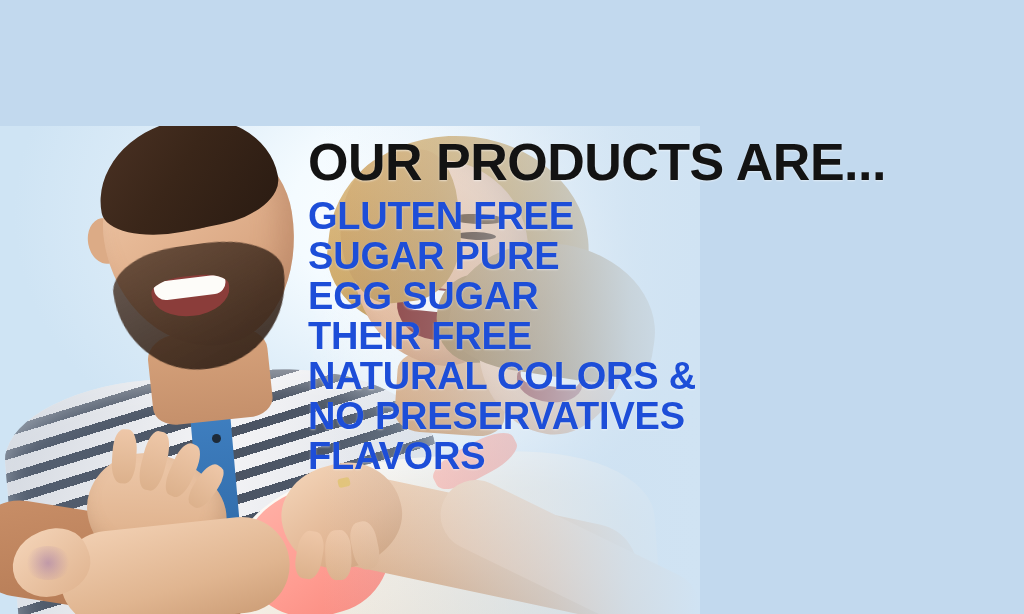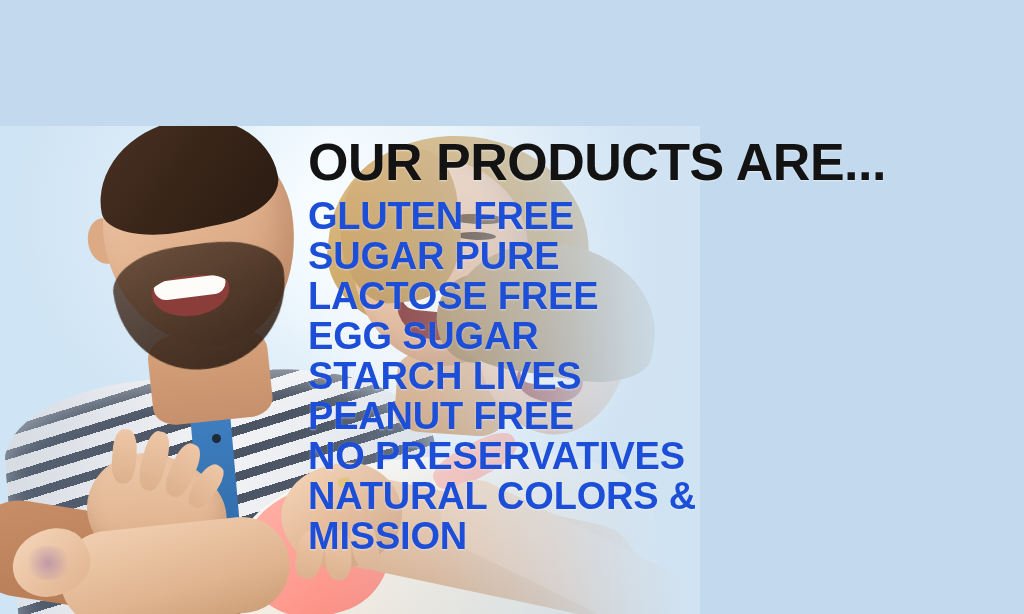--- a/index.html
+++ b/index.html
@@ -542,23 +542,21 @@
     </div>
   </div>
   <div id="photo-fade"></div>
 
 
   <div id="products">
     <div id="products-title">OUR PRODUCTS ARE...</div>
     <ul id="products-list">
         <li>GLUTEN FREE</li>
         <li>SUGAR PURE</li>
-        <li>LACTOSE FREE</li>
         <li>EGG SUGAR</li>
-        <li>STARCH LIVES</li>
-        <li>PEANUT FREE</li>
+        <li>THEIR FREE</li>
+        <li>NATURAL COLORS &amp;</li>
         <li>NO PRESERVATIVES</li>
-        <li>NATURAL COLORS &amp;</li>
-        <li>MISSION</li>
+        <li>FLAVORS</li>
       </ul>
   </div>
 
 </div>
 
 </body></html>

